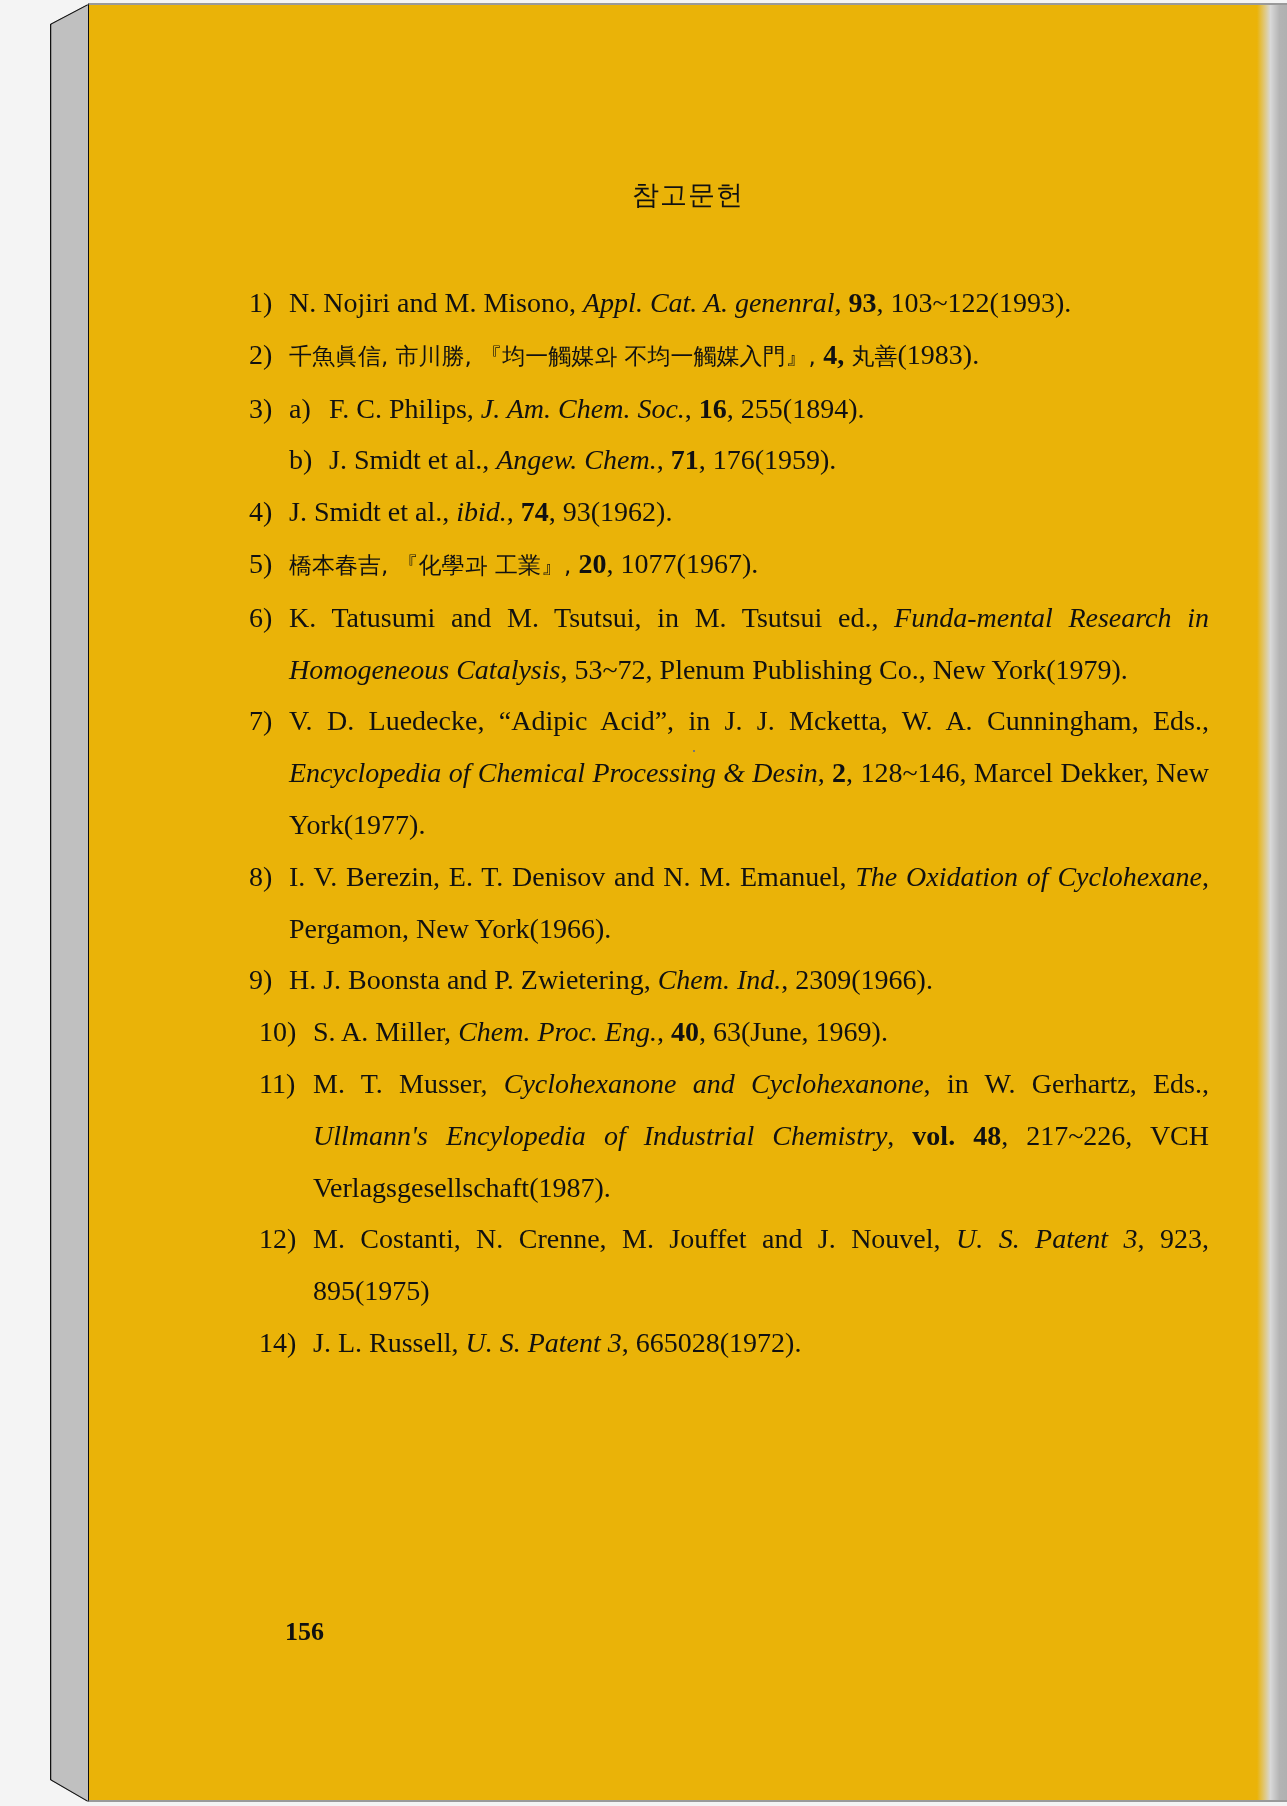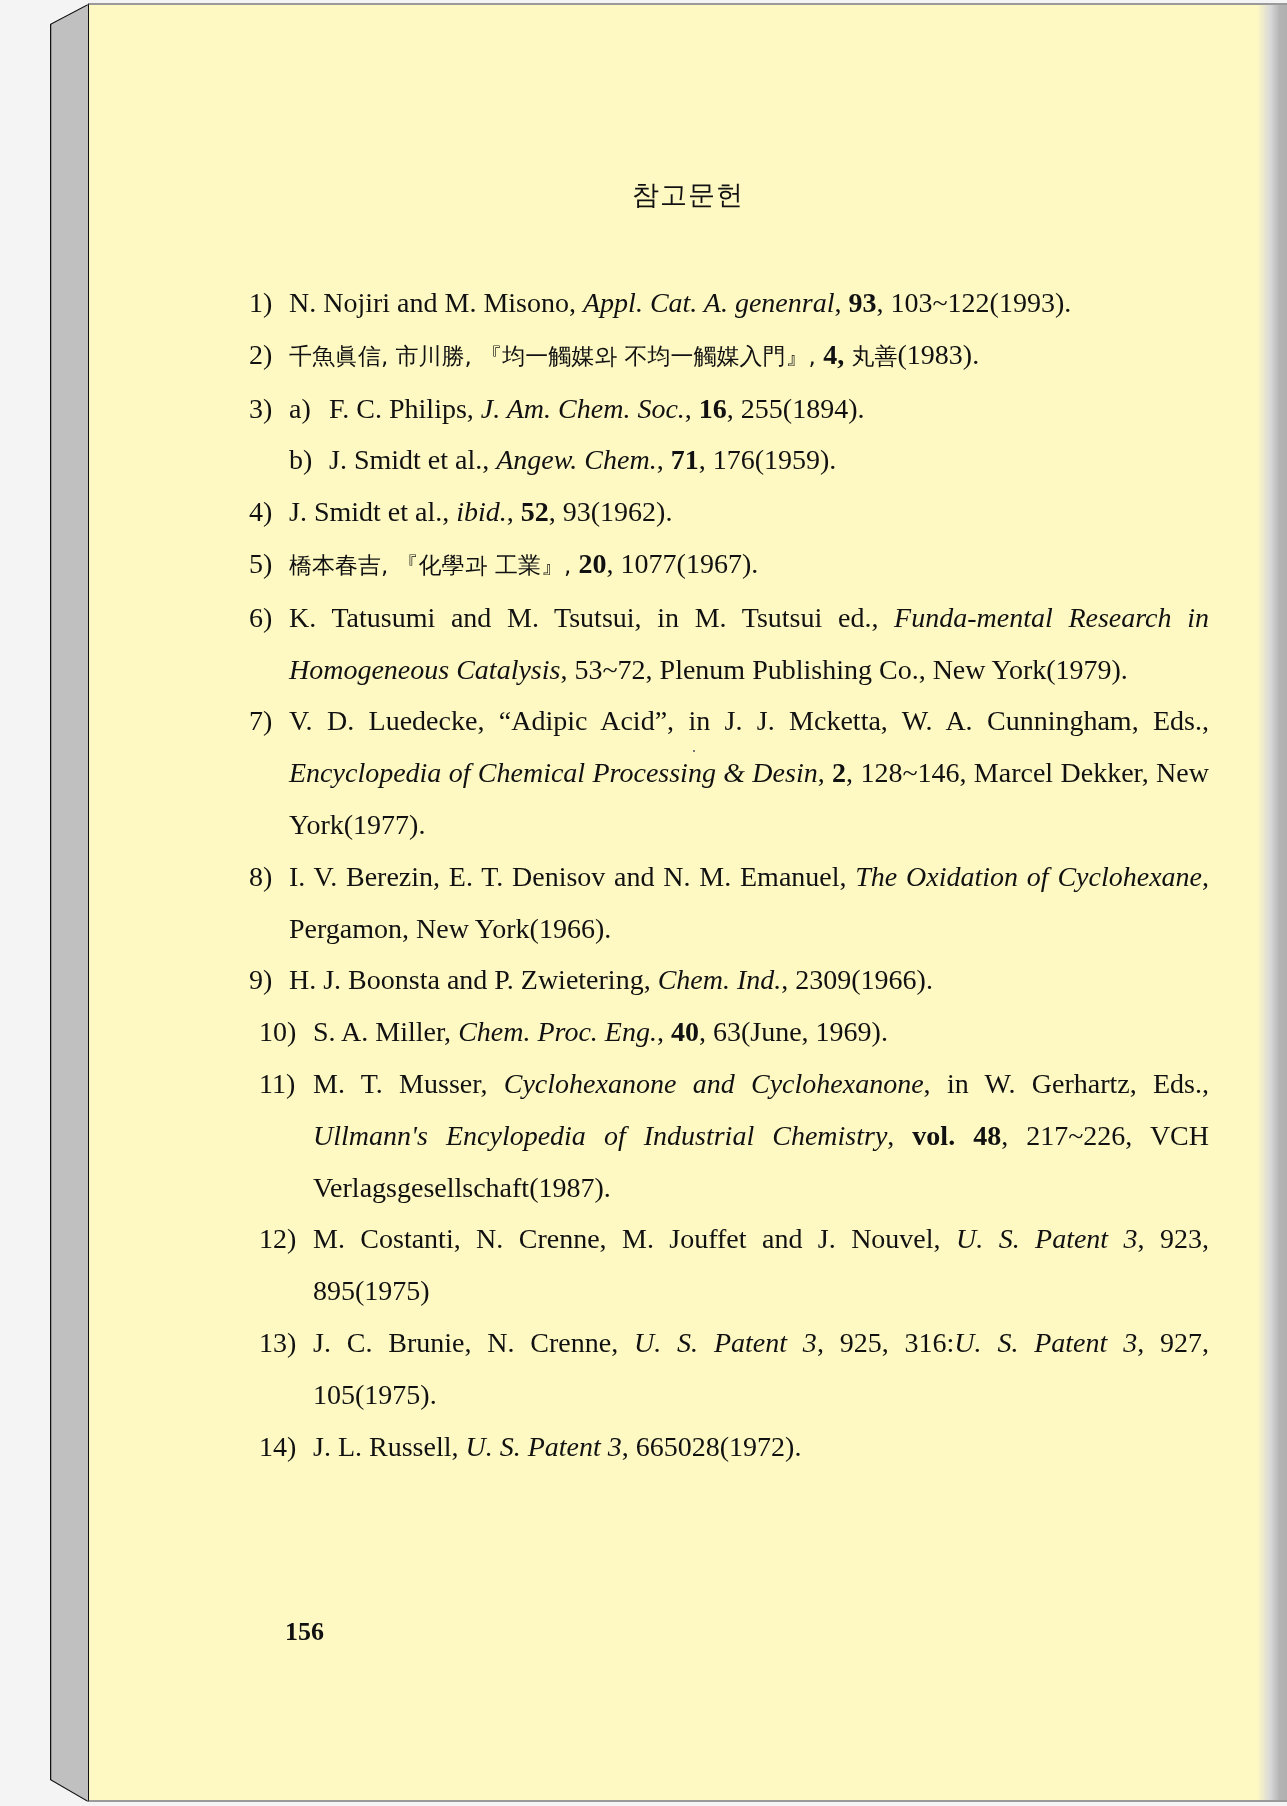--- a/index.html
+++ b/index.html
@@ -32,21 +32,21 @@
       width: 100%;
       height: 100%;
       pointer-events: none;
     }
     .page {
       position: absolute;
       left: 88px;
       top: 3px;
       width: 1199px;
       height: 1799px;
-      background: #fef9c3;
+      background: #eab308;
       border-top: 2px solid #9a9a9a;
       border-bottom: 2px solid #9a9a9a;
       border-left: 1px solid #111;
       box-sizing: border-box;
     }
     .page-shadow {
       position: absolute;
       right: 0;
       top: 0;
       width: 30px;
@@ -150,21 +150,21 @@
         <span class="num">2)</span>
         <span class="text"><span class="cjk">千魚眞信, 市川勝, 『均一觸媒와 不均一觸媒入門』, </span><b>4,</b><span class="cjk"> 丸善</span><span>(1983).</span></span>
       </div>
       <div class="ref">
         <span class="num">3)</span>
         <span class="sub first"><span class="sub-label">a)</span><span><span>F. C. Philips, </span><i>J. Am. Chem. Soc.</i><span>, </span><b>16</b><span>, 255(1894).</span></span></span>
         <span class="sub"><span class="sub-label">b)</span><span><span>J. Smidt et al., </span><i>Angew. Chem.</i><span>, </span><b>71</b><span>, 176(1959).</span></span></span>
       </div>
       <div class="ref">
         <span class="num">4)</span>
-        <span class="text"><span>J. Smidt et al., </span><i>ibid.</i><span>, </span><b>52</b><span>, 93(1962).</span></span>
+        <span class="text"><span>J. Smidt et al., </span><i>ibid.</i><span>, </span><b>74</b><span>, 93(1962).</span></span>
       </div>
       <div class="ref">
         <span class="num">5)</span>
         <span class="text"><span class="cjk">橋本春吉, 『化學과 工業』, </span><b>20</b><span>, 1077(1967).</span></span>
       </div>
       <div class="ref">
         <span class="num">6)</span>
         <span class="text"><span>K. Tatusumi and M. Tsutsui, in M. Tsutsui ed., </span><i>Funda-mental Research in Homogeneous Catalysis</i><span>, 53~72, Plenum Publishing Co., New York(1979).</span></span>
       </div>
       <div class="ref">
@@ -185,24 +185,20 @@
       </div>
       <div class="ref two-digit">
         <span class="num">11)</span>
         <span class="text"><span>M. T. Musser, </span><i>Cyclohexanone and Cyclohexanone</i><span>, in W. Gerhartz, Eds., </span><i>Ullmann's Encylopedia of Industrial Chemistry</i><span>, </span><b>vol. 48</b><span>, 217~226, VCH Verlagsgesellschaft(1987).</span></span>
       </div>
       <div class="ref two-digit">
         <span class="num">12)</span>
         <span class="text"><span>M. Costanti, N. Crenne, M. Jouffet and J. Nouvel, </span><i>U. S. Patent 3</i><span>, 923, 895(1975)</span></span>
       </div>
       <div class="ref two-digit">
-        <span class="num">13)</span>
-        <span class="text"><span>J. C. Brunie, N. Crenne, </span><i>U. S. Patent 3</i><span>, 925, 316:</span><i>U. S. Patent 3</i><span>, 927, 105(1975).</span></span>
-      </div>
-      <div class="ref two-digit">
         <span class="num">14)</span>
         <span class="text"><span>J. L. Russell, </span><i>U. S. Patent 3</i><span>, 665028(1972).</span></span>
       </div>
     </div>
 
   <div class="stray-dot"></div>
 
   <div class="page-number">156</div>
 </div>
 

